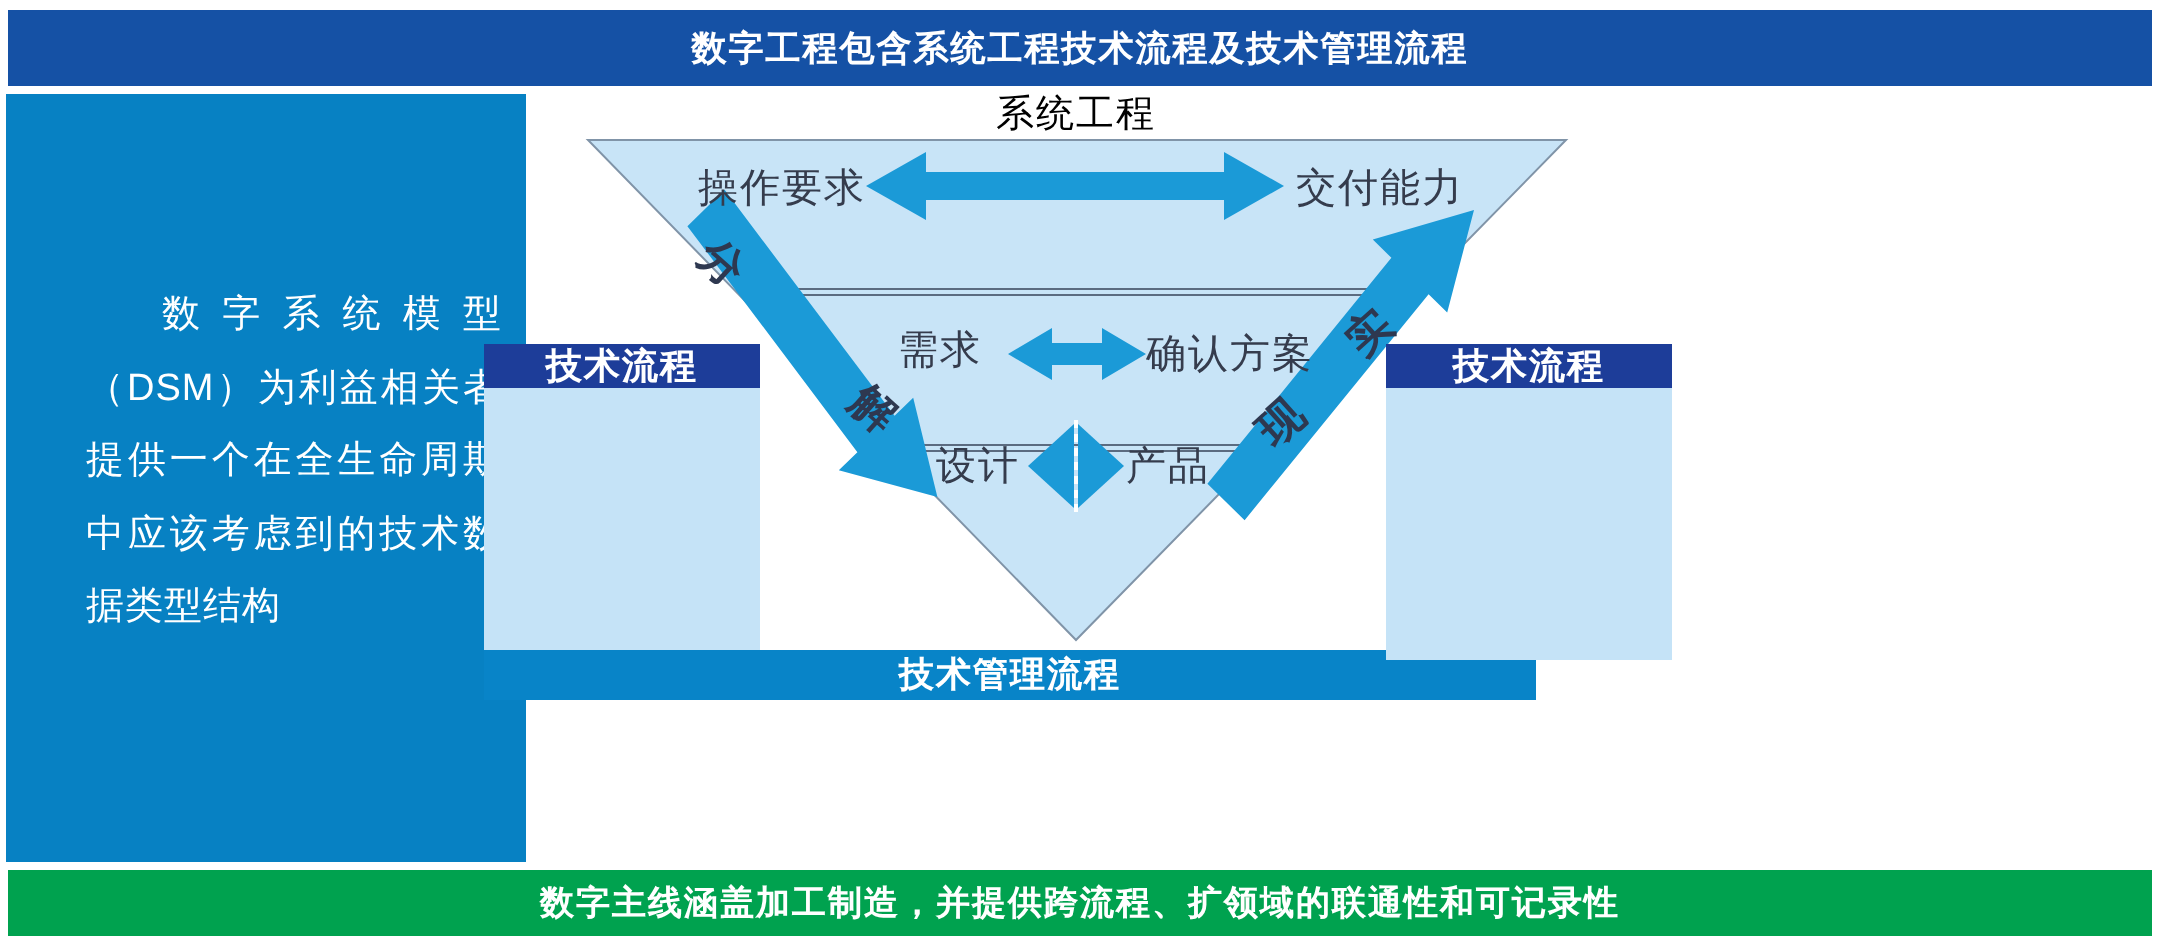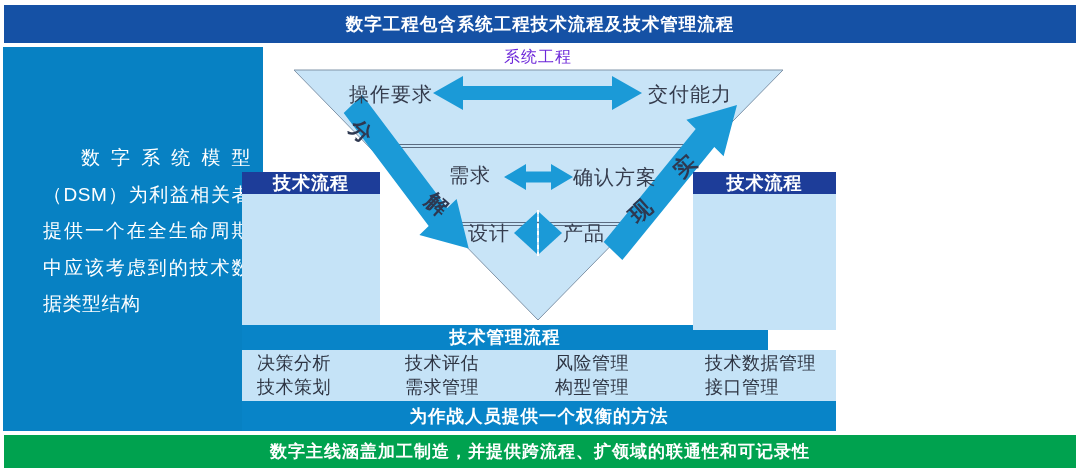--- a/index.html
+++ b/index.html
@@ -20,21 +20,21 @@
     text-indent:2em;text-align:justify;}
   .side-panel.left p{margin-top:93px;}
   .side-panel.right p{margin-top:98px;}
 
   
   svg.shapes{position:absolute;left:0;top:0;width:1080px;height:475px;pointer-events:none;}
 
   
   .vlabel{position:absolute;transform:translate(-50%,-50%);color:#353c4d;font-size:20px;
     letter-spacing:1px;white-space:nowrap;z-index:5;}
-  .vlabel.title{font-size:16px;color:#6d28d9;}
+  .vlabel.title{font-size:19px;color:#000000;}
   .vlabel.rot-dec{transform:translate(-50%,-50%) rotate(42deg);font-size:22px;font-weight:600;color:#2e3850;}
   .vlabel.rot-rea{transform:translate(-50%,-50%) rotate(-42deg);font-size:22px;font-weight:600;color:#2e3850;}
 
   
   .proc-header{position:absolute;background:#1d3d99;color:#fff;font-size:18px;font-weight:bold;
     letter-spacing:1px;text-align:center;line-height:22px;height:22px;z-index:4;}
   .proc-body{position:absolute;background:#c5e3f7;z-index:3;}
   .proc-items{position:absolute;margin:0;padding:0;list-style:none;color:#2e3543;font-size:20px;letter-spacing:1px;}
   .proc-items.left-items{left:266px;top:196px;}
   .proc-items.left-items li{height:27px;line-height:27px;}
@@ -128,31 +128,16 @@
   </ul>
   <ul class="proc-items right-items">
     <li>过渡</li>
     <li>验证</li>
     <li>确认</li>
     <li>集成</li>
     <li>实施</li>
   </ul>
 
   <div class="mgmt-header">技术管理流程</div>
-  <div class="mgmt-band">
-    <div class="mgmt-row r1">
-      <span class="mgmt-cell c0">决策分析</span>
-      <span class="mgmt-cell c1">技术评估</span>
-      <span class="mgmt-cell c2">风险管理</span>
-      <span class="mgmt-cell c3">技术数据管理</span>
-    </div>
-    <div class="mgmt-row r2">
-      <span class="mgmt-cell c0">技术策划</span>
-      <span class="mgmt-cell c1">需求管理</span>
-      <span class="mgmt-cell c2">构型管理</span>
-      <span class="mgmt-cell c3">接口管理</span>
-    </div>
-  </div>
-  <div class="mgmt-footer">为作战人员提供一个权衡的方法</div>
 
   <div class="green-banner">数字主线涵盖加工制造，并提供跨流程、扩领域的联通性和可记录性</div>
 
 </div>
 
 </body></html>

